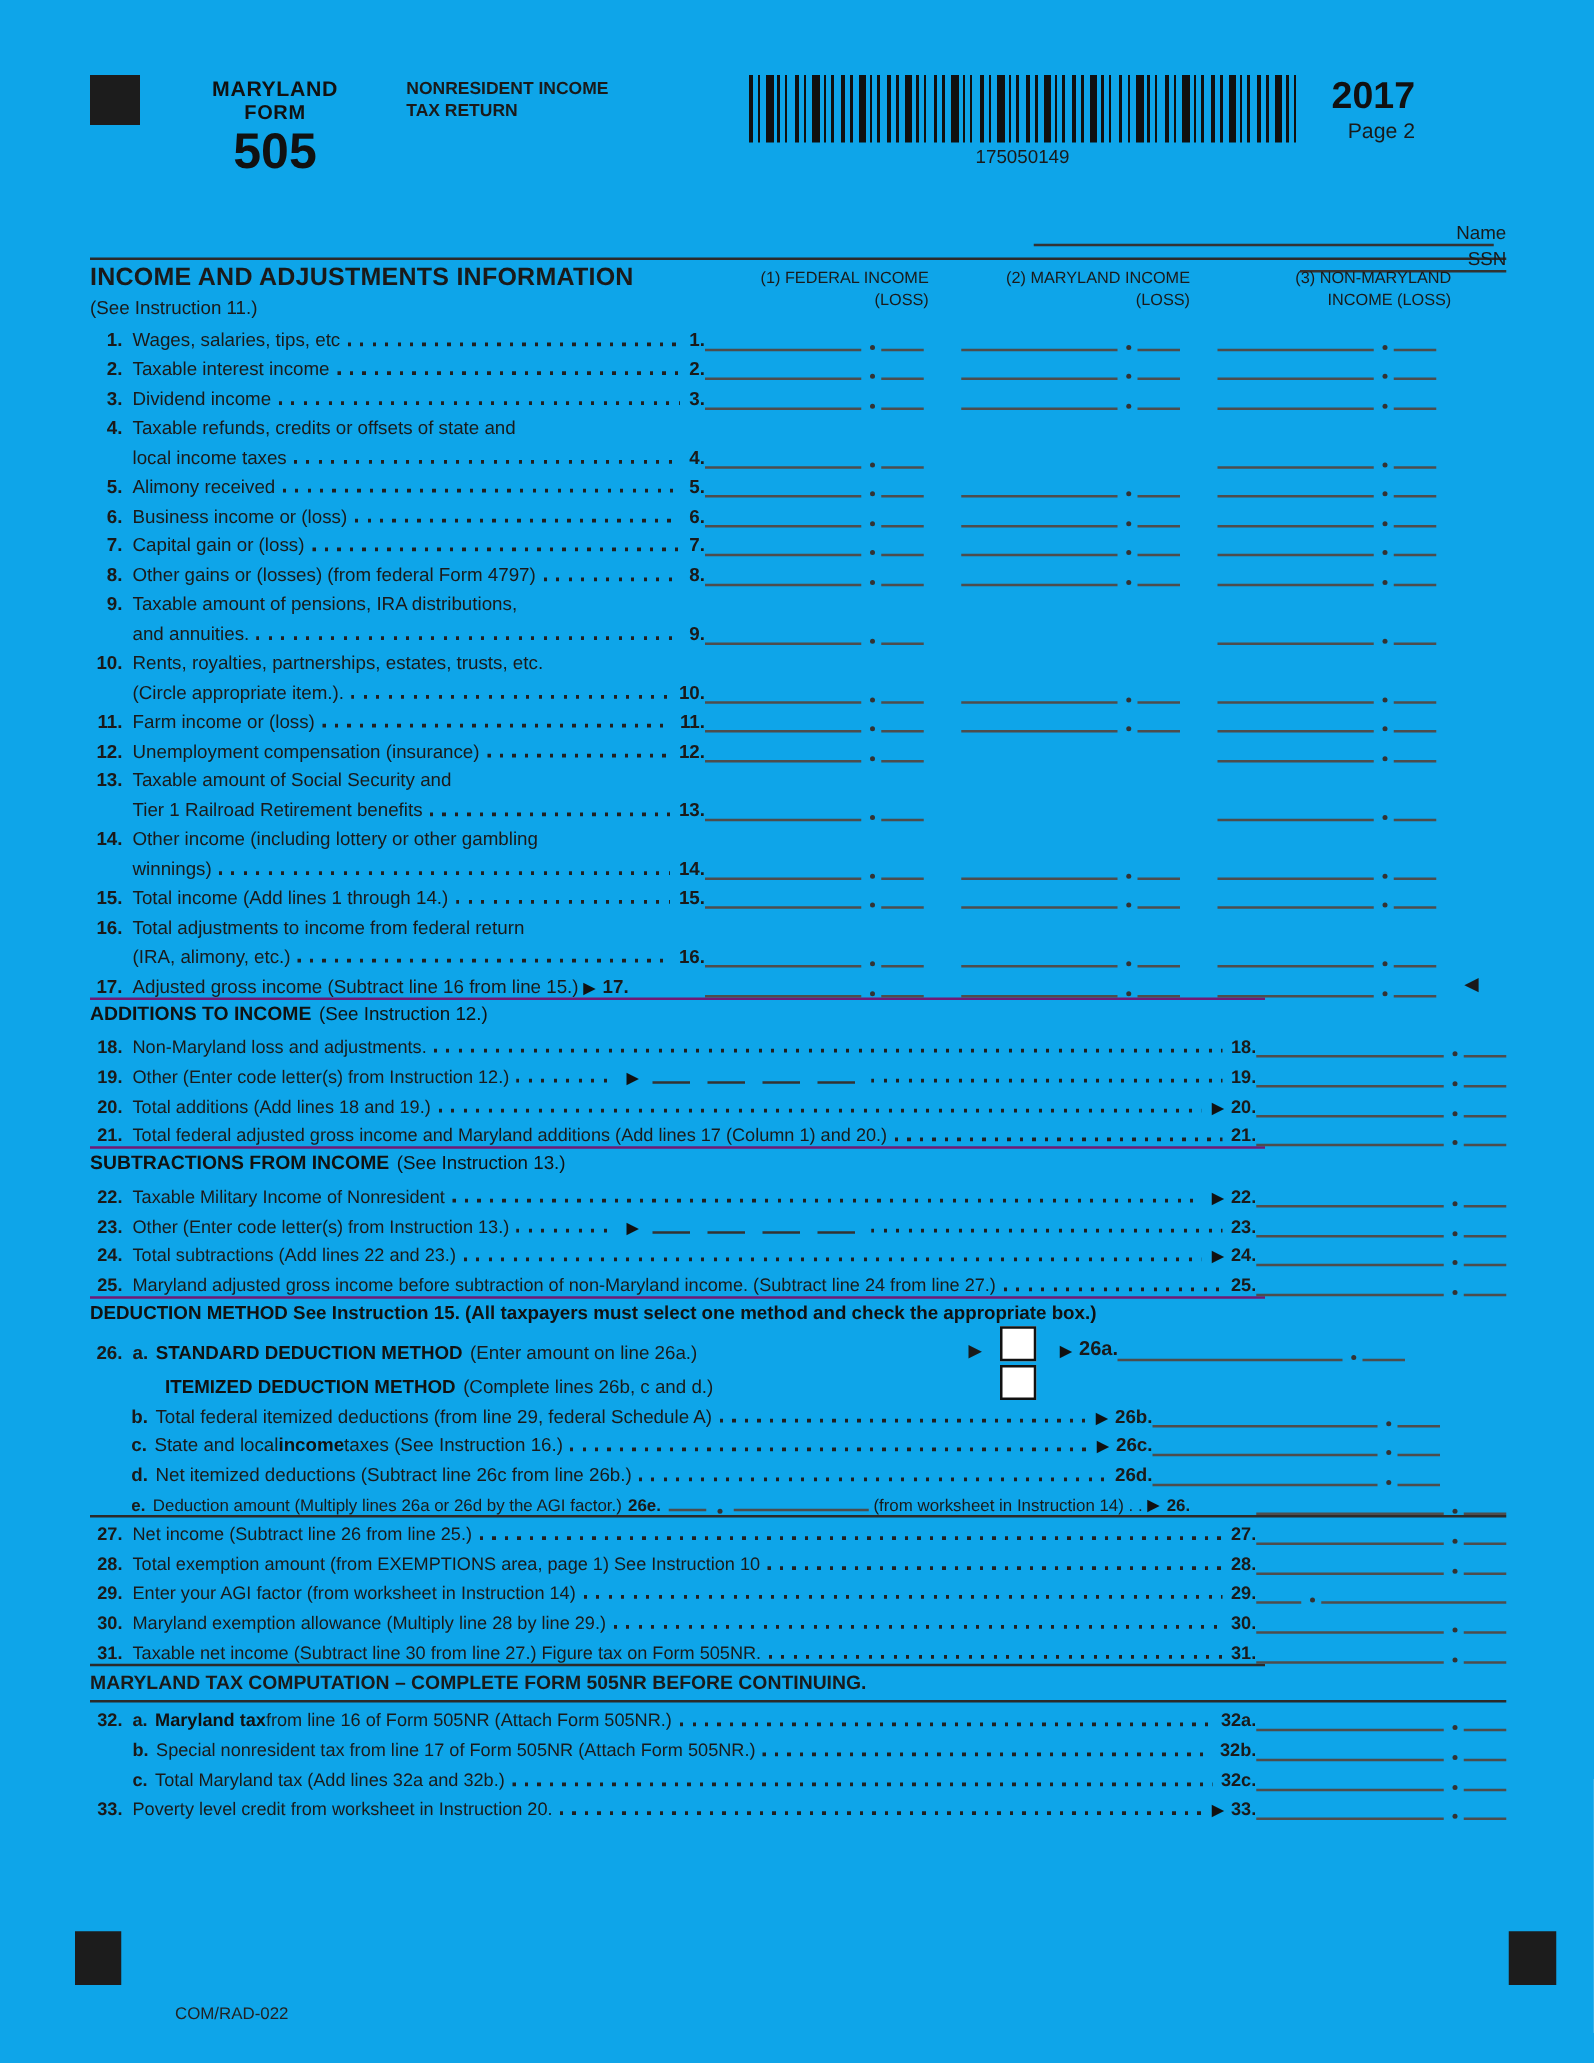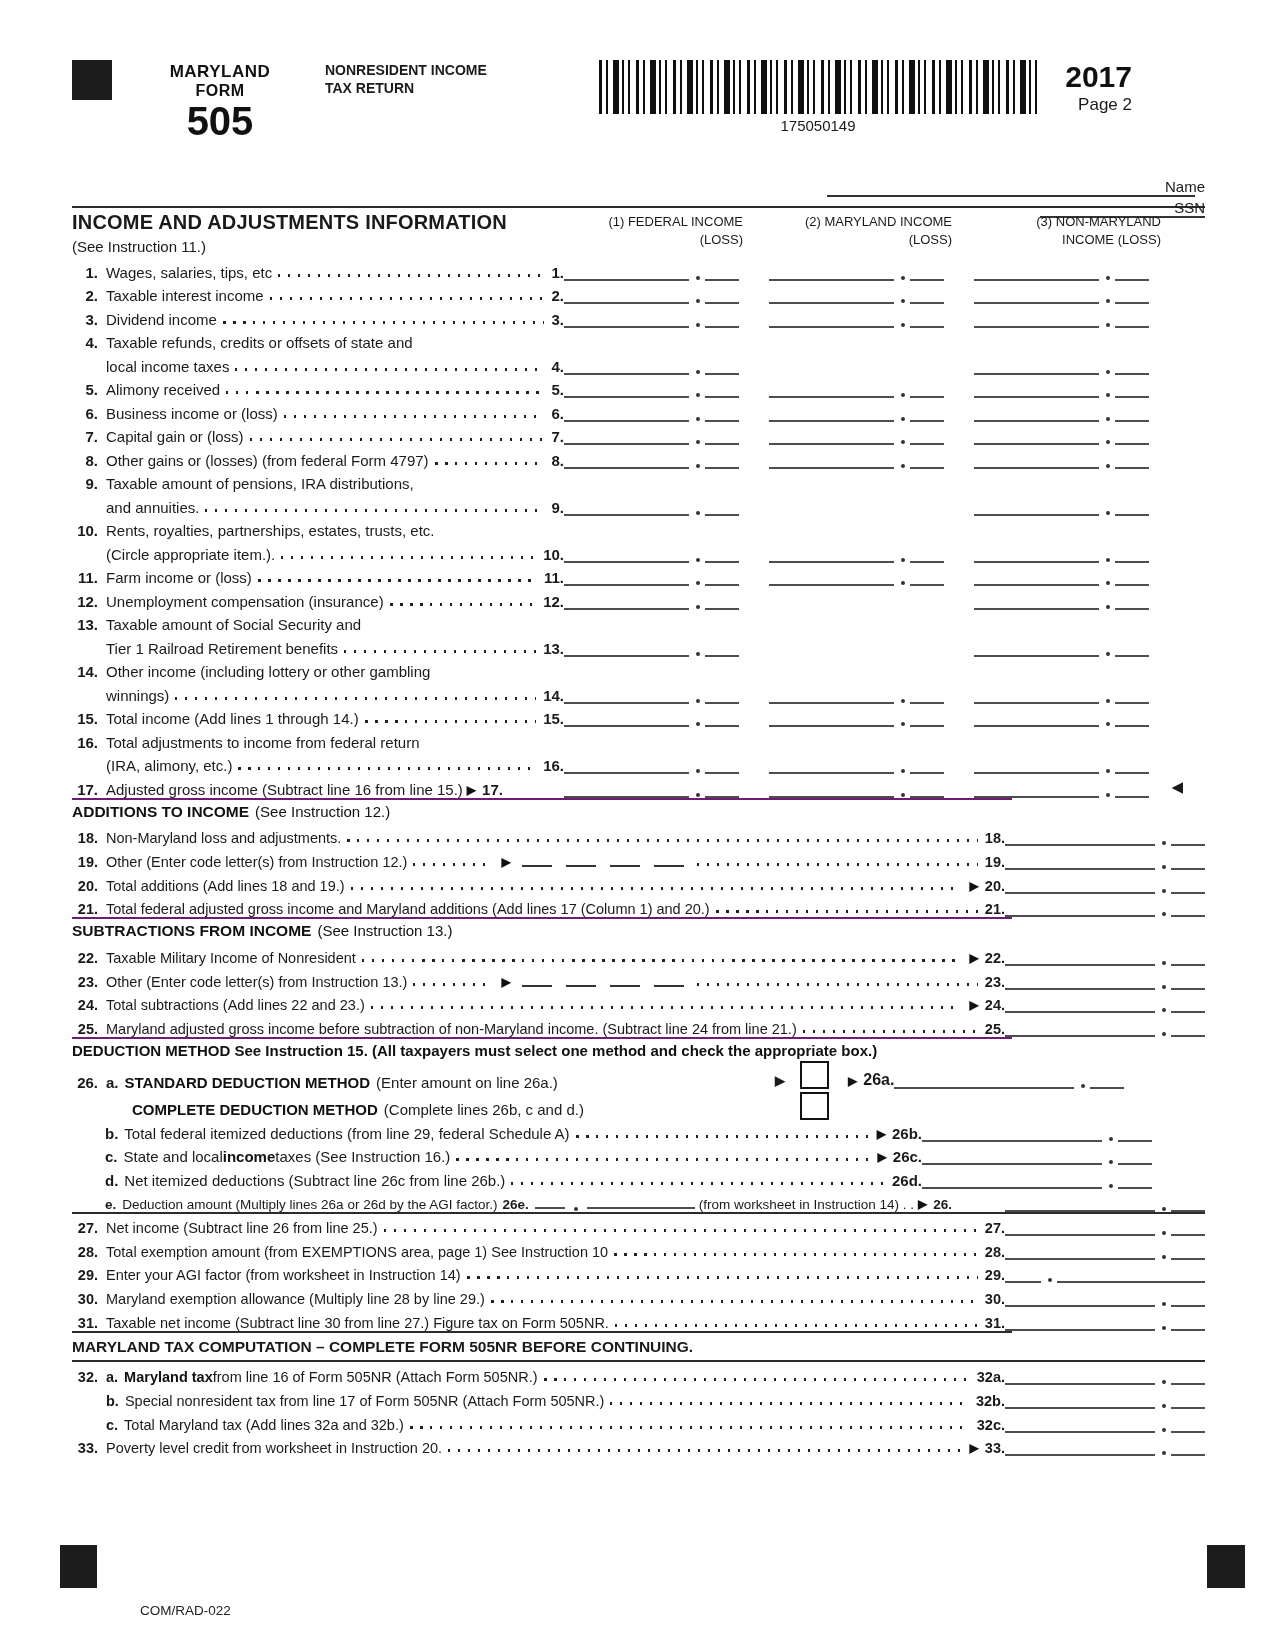--- a/index.html
+++ b/index.html
@@ -1,17 +1,17 @@
 <!DOCTYPE html>
 <html><head>
 <meta charset="utf-8">
 <style>
   * { margin:0; padding:0; box-sizing:border-box; }
   body { background:#e8e8e8; font-family:"Liberation Sans", sans-serif; }
-  .page { width:1275px; height:1650px; background:#ffffff; position:relative;
+  .page { width:1275px; height:1650px; background:#0ea5e9; position:relative;
           padding:0 70px 0 72px; color:#1a1a1a; overflow:hidden; }
   .b { font-weight:bold; color:#111; }
 
   
   .hdr { position:relative; height:120px; margin-top:58px; }
   .sq { background:#1c1c1c; position:absolute; }
   .sq.tl { left:0; top:2px; width:40px; height:40px; }
   .hform { position:absolute; left:78px; top:4px; width:140px; text-align:center; }
   .hstate { font-size:17px; letter-spacing:.5px; }
   .hformw { font-size:16px; letter-spacing:.5px; }
@@ -729,21 +729,21 @@
     </div>
     <div class="amt right">
         <span class="ln"></span>
         <span class="dp"></span>
         <span class="cents"></span>
       </div>
   </div>
   <div class="r w">
     <div class="wtext">
       <span class="num">25.</span>
-      <span class="lab">Maryland adjusted gross income before subtraction of non-Maryland income. (Subtract line 24 from line 21.)</span>
+      <span class="lab">Maryland adjusted gross income before subtraction of non-Maryland income. (Subtract line 24 from line 27.)</span>
       <span class="leader"></span>
       <span class="endnum">25.</span>
     </div>
     <div class="amt right">
         <span class="ln"></span>
         <span class="dp"></span>
         <span class="cents"></span>
       </div>
   </div>
 
@@ -751,21 +751,21 @@
     <span>DEDUCTION METHOD See Instruction 15. (All taxpayers must select one method and check the appropriate box.)</span>
   </div>
   <div class="blk26">
     <div class="b26l1">
       <span class="num">26.</span>
       <span class="let">a.</span>
       <span class="b">STANDARD DEDUCTION METHOD</span>
       <span style="margin-left:6px">(Enter amount on line 26a.)</span>
     </div>
     <div class="b26l2">
-      <span class="b">COMPLETE DEDUCTION METHOD</span>
+      <span class="b">ITEMIZED DEDUCTION METHOD</span>
       <span style="margin-left:6px">(Complete lines 26b, c and d.)</span>
     </div>
     <span class="arr26">▶</span>
     <span class="cbox cb1"></span>
     <span class="cbox cb2"></span>
     <div class="fld26a">
       <span class="arr b">▶</span>
       <span class="endnum">26a.</span>
       <div class="amt mid">
           <span class="ln"></span>

